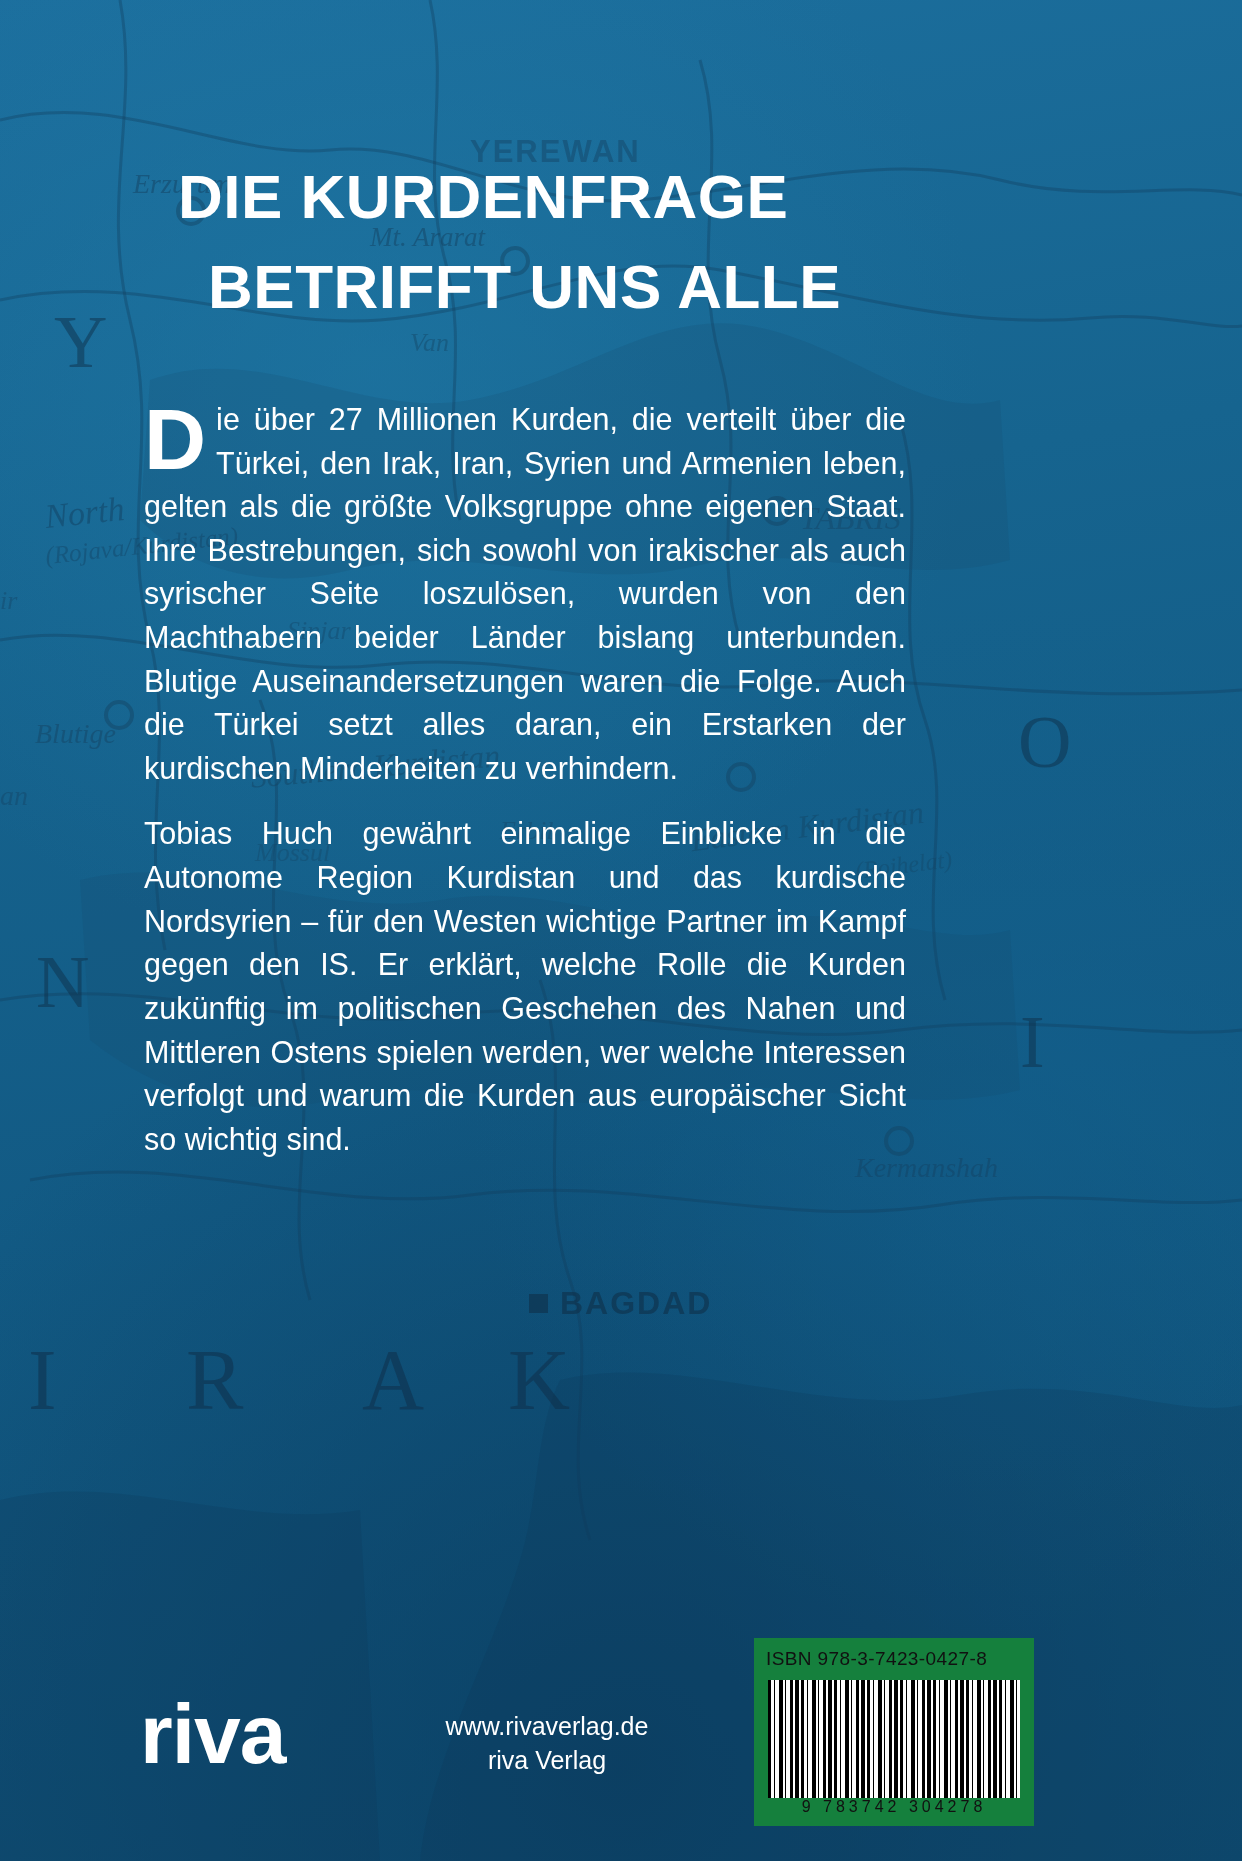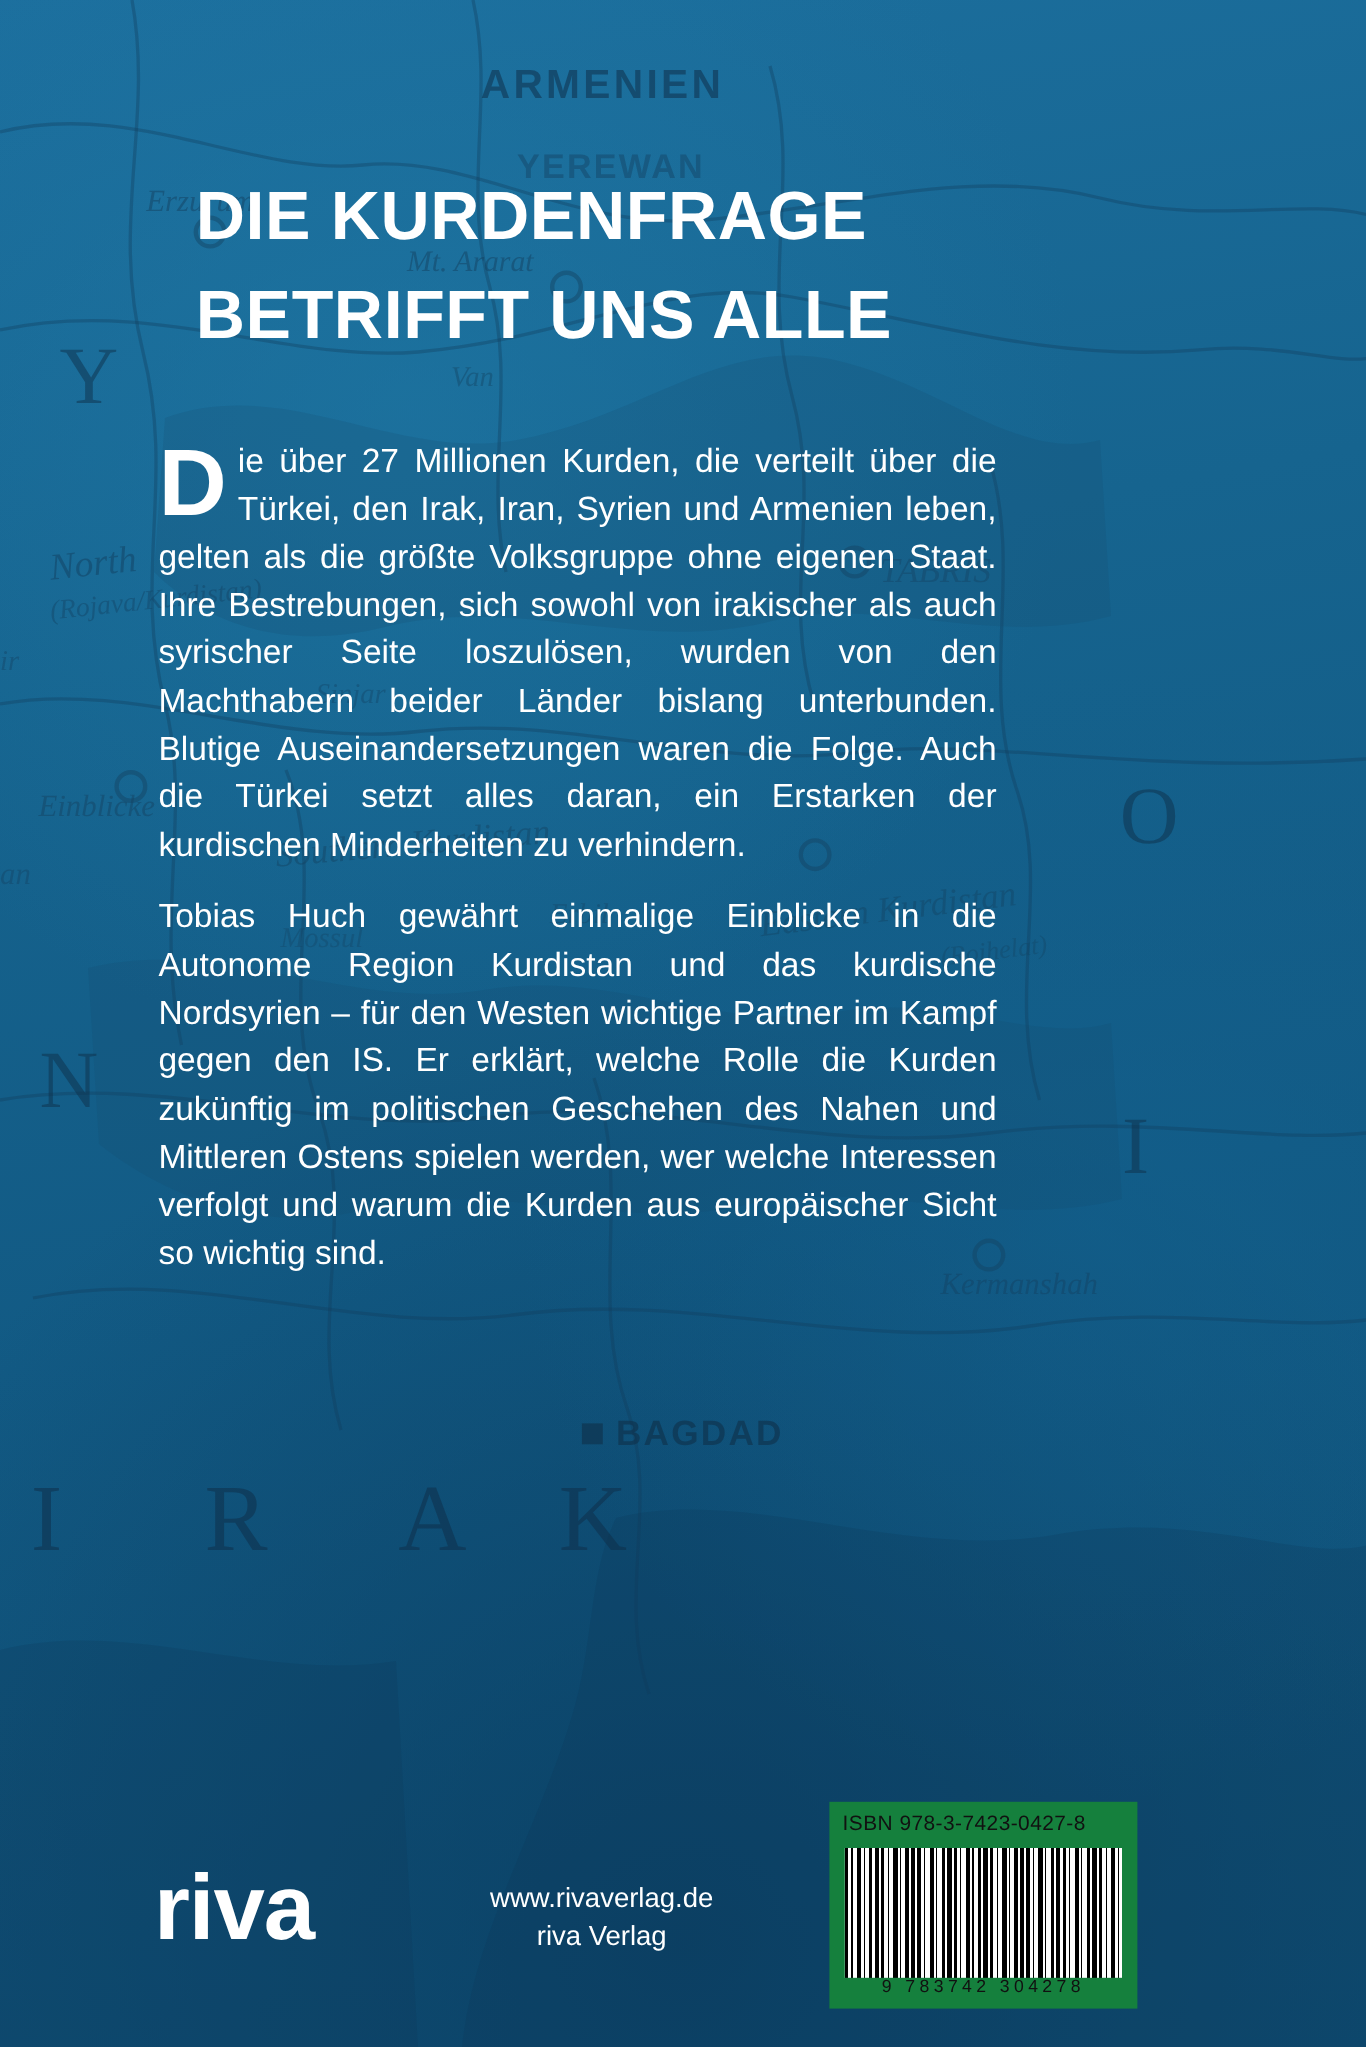--- a/index.html
+++ b/index.html
@@ -121,21 +121,21 @@
     left: 178px;
     top: 152px;
     width: 900px;
     color: #ffffff;
     font-family: "Liberation Sans", sans-serif;
     font-weight: bold;
     font-size: 62px;
     line-height: 1.45;
     letter-spacing: 0.5px;
   }
-  .headline .l2 { display: block; }
+  .headline .l2 { display: block; margin-left: 30px; }
 
   .body-copy {
     position: absolute;
     left: 144px;
     top: 398px;
     width: 762px;
     color: #ffffff;
     font-family: "Liberation Sans", sans-serif;
     font-size: 30.5px;
     line-height: 1.43;
@@ -244,30 +244,29 @@
         <path d="M150,380 C260,340 360,420 470,400 C590,378 660,300 770,330 C860,354 930,420 1000,400 L1010,560 C900,590 800,540 700,565 C580,595 470,540 350,570 C250,595 180,560 140,520 Z"></path>
         <path d="M80,880 C200,850 320,920 440,900 C560,880 650,940 760,920 C860,902 940,950 1010,930 L1020,1090 C900,1120 790,1070 680,1095 C560,1122 450,1070 330,1100 C230,1125 140,1080 90,1040 Z"></path>
       </g>
       <g fill="rgba(12,56,88,0.22)">
         <path d="M560,1380 C680,1350 820,1420 960,1395 C1090,1372 1180,1420 1242,1405 L1242,1861 L420,1861 C430,1760 490,1660 520,1560 C540,1495 535,1430 560,1380 Z"></path>
         <path d="M0,1500 C120,1470 240,1530 360,1510 L380,1861 L0,1861 Z"></path>
       </g>
     </svg>
   </div>
 
-  <div class="map-label lbl-armenien">ARMENIEN</div>
   <div class="map-label lbl-yerewan">YEREWAN</div>
   <div class="map-label lbl-erzurum">Erzurum</div>
   <div class="map-label lbl-ararat">Mt. Ararat</div>
   <div class="map-label lbl-van">Van</div>
   <div class="map-label lbl-tabris">TABRIS</div>
   <div class="map-label lbl-north">North</div>
   <div class="map-label lbl-north2">(Rojava/Kurdistan)</div>
   <div class="map-label lbl-sinjar">Sinjar</div>
-  <div class="map-label lbl-qamishli">Einblicke</div>
+  <div class="map-label lbl-qamishli">Blutige</div>
   <div class="map-label lbl-southern">Southern Kurdistan</div>
   <div class="map-label lbl-eastern">Eastern Kurdistan</div>
   <div class="map-label lbl-eastern2">(Rojhelat)</div>
   <div class="map-label lbl-mossul">Mossul</div>
   <div class="map-label lbl-erbil">Erbil</div>
   <div class="map-label lbl-an">an</div>
   <div class="map-label lbl-ir">ir</div>
   <div class="map-label lbl-kermanshah">Kermanshah</div>
   <div class="bagdad-sq"></div>
   <div class="map-label lbl-bagdad">BAGDAD</div>

